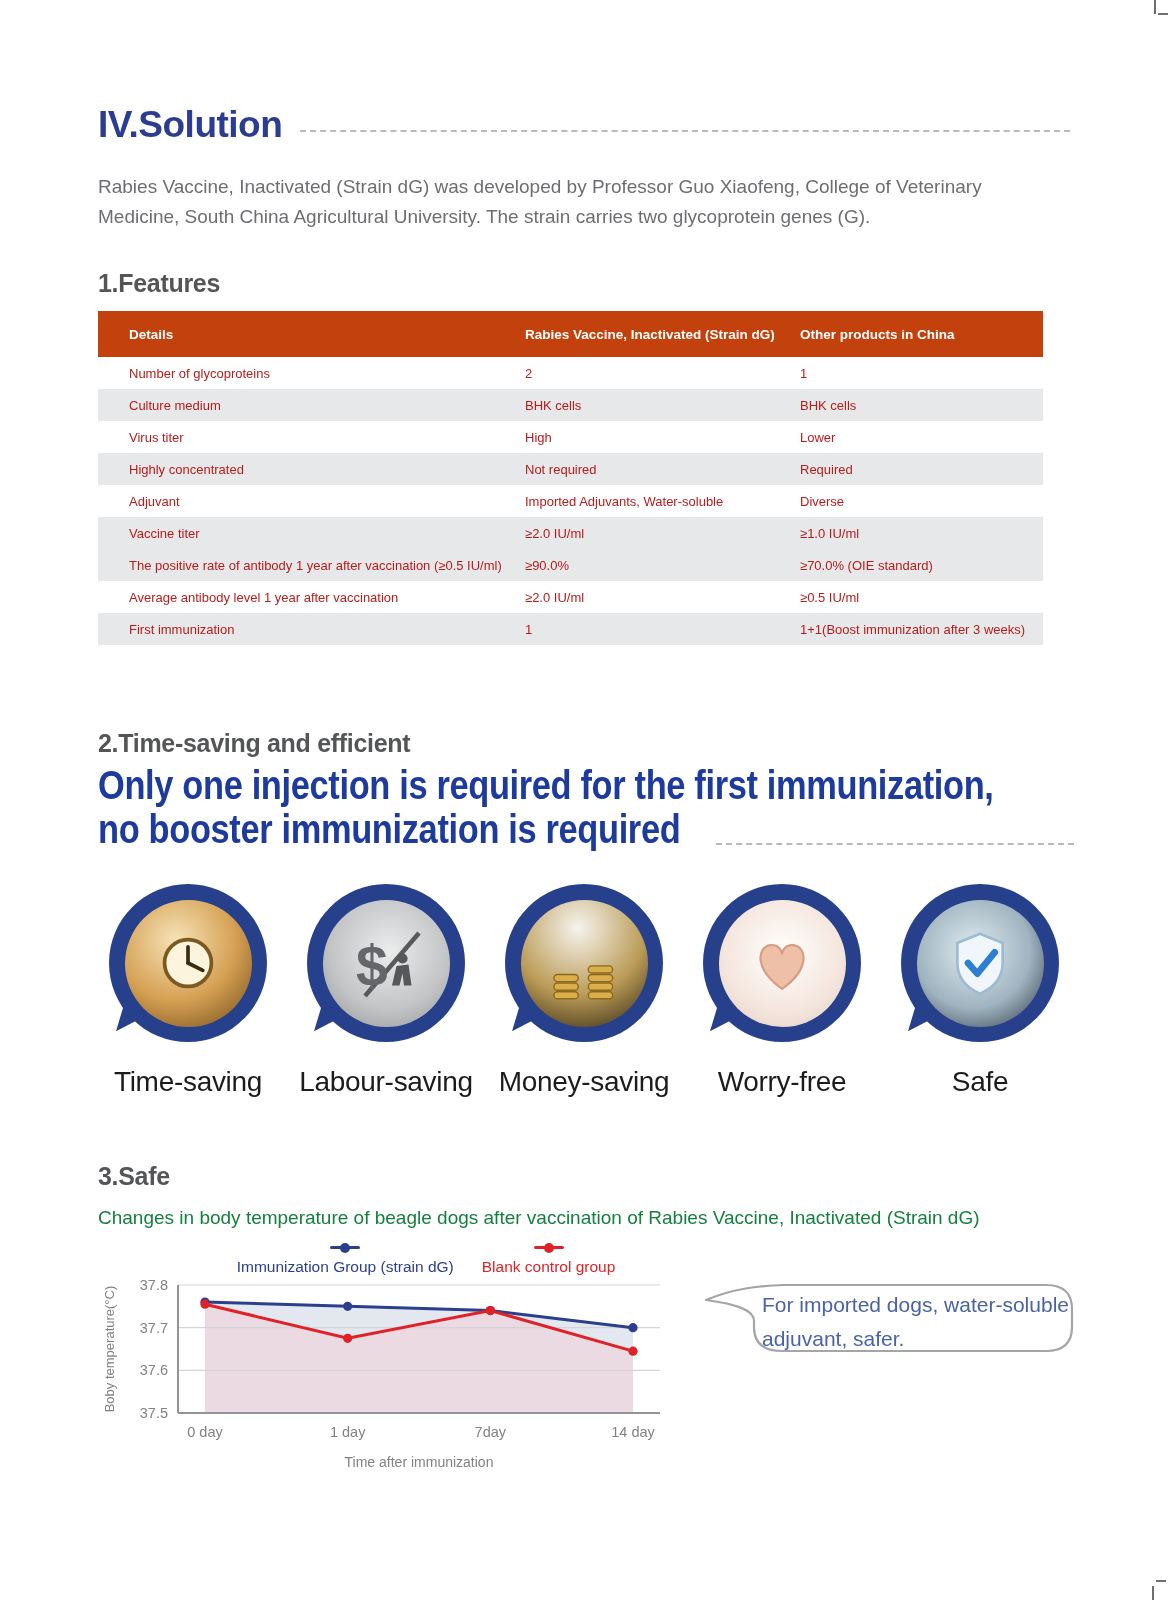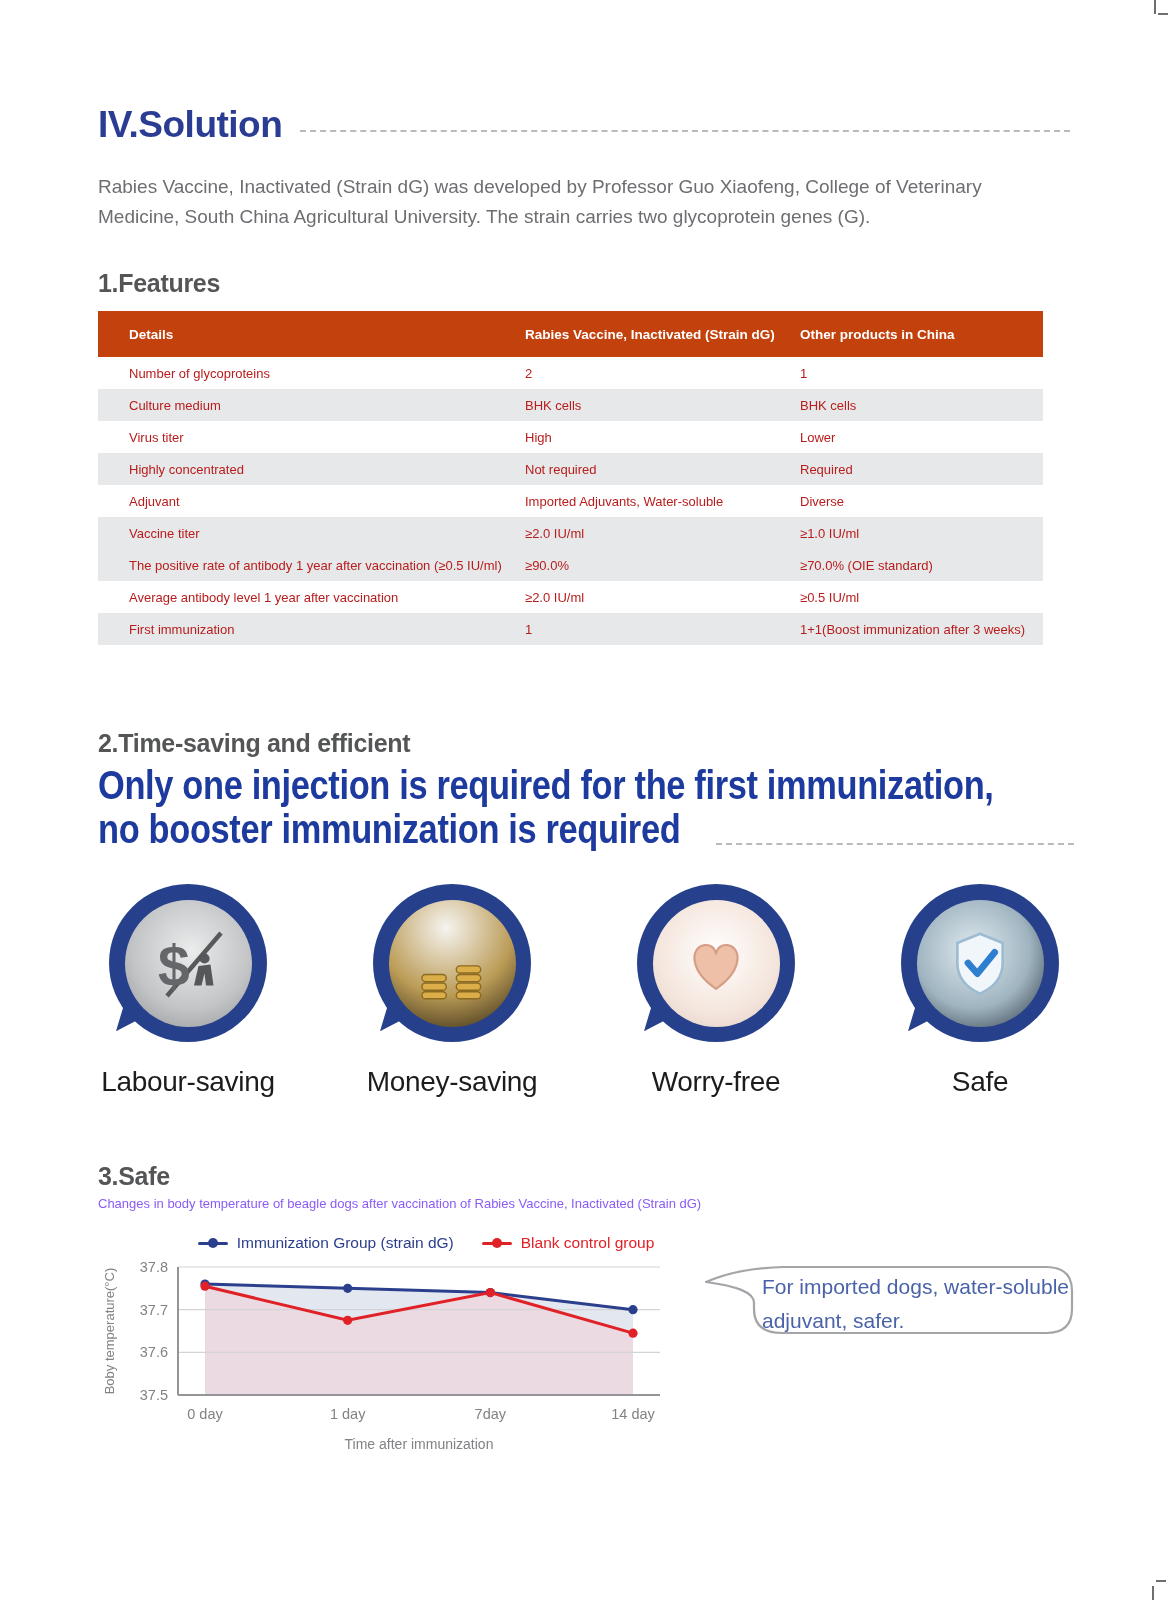--- a/index.html
+++ b/index.html
@@ -49,26 +49,26 @@
                    display:flex; align-items:center; justify-content:center; }
   .benefit-tail { position:absolute; left:7px; bottom:11px; width:30px; height:30px; background:#26408c;
                   clip-path:polygon(0 100%, 30% 0, 100% 48%); }
   .benefit-label { margin-top:24px; font-size:28px; color:#1c1c1c; letter-spacing:-0.3px; }
   .ph-time   { background:radial-gradient(circle at 40% 32%, #f6e3b8, #d5a053 52%, #6e4a17); }
   .ph-labour { background:radial-gradient(circle at 52% 40%, #ebecec, #c2c4c6 58%, #8e9093); }
   .ph-money  { background:radial-gradient(circle at 45% 22%, #f6f4f0, #bb9c57 55%, #2e2410); }
   .ph-worry  { background:radial-gradient(circle at 50% 42%, #ffffff, #f4e5dc 62%, #ddc9c0); }
   .ph-safe   { background:radial-gradient(circle at 44% 40%, #e0eaef, #9fb4c0 55%, #25303c); }
 
-  .safe-subtitle { margin-top:5px; font-size:13px; color:#8b5cf6; }
+  .safe-subtitle { margin-top:16px; font-size:19px; color:#15803d; }
 
   .chart-row { display:flex; margin-top:20px; }
   .chart-block { width:578px; }
   .legend { display:flex; justify-content:center; gap:28px; padding-left:78px; font-size:15.5px; align-items:center; height:24px; }
-  .legend-item { display:flex; align-items:center; gap:9px; }
+  .legend-item { display:flex; align-items:center; gap:9px;flex-direction:column; }
   .legend-marker { position:relative; width:30px; height:3px; border-radius:2px; }
   .legend-marker::after { content:""; position:absolute; left:10px; top:-3.5px; width:10px; height:10px; border-radius:50%; background:inherit; }
 
   .bubble-wrap { position:relative; width:384px; height:84px; margin-left:22px; margin-top:28px; }
   .bubble-text { position:absolute; left:64px; top:11px; font-size:21px; line-height:1.62; color:#4a63a8; }
 </style>
 </head>
 <body>
 
 <div class="page">
@@ -150,20 +150,33 @@
       <div class="hl-line">
         <span class="hl-scale">Only one injection is required for the first immunization,</span>
       </div>
       <div class="hl-line">
         <span class="hl-scale">no booster immunization is required</span>
         <div class="dotline headline-dots"></div>
       </div>
     </div>
 
     <div class="benefits">
+      <div class="benefit">
+        <div class="benefit-circle">
+          <div class="benefit-photo ph-time">
+            <svg width="74" height="74" viewBox="0 0 60 60">
+              <circle cx="30" cy="30" r="19" fill="#fdf4dd" stroke="#7a5a20" stroke-width="3"></circle>
+              <line x1="30" y1="30" x2="30" y2="17" stroke="#3a2c10" stroke-width="3" stroke-linecap="round"></line>
+              <line x1="30" y1="30" x2="42" y2="36" stroke="#3a2c10" stroke-width="3" stroke-linecap="round"></line>
+            </svg>
+          </div>
+          <div class="benefit-tail"></div>
+        </div>
+        <div class="benefit-label">Time-saving</div>
+      </div>
 
       <div class="benefit">
         <div class="benefit-circle">
           <div class="benefit-photo ph-labour">
             <svg width="90" height="90" viewBox="0 0 60 60">
               <line x1="16" y1="52" x2="52" y2="10" stroke="#58595b" stroke-width="3"></line>
               <text x="10" y="45" font-size="38" font-weight="bold" fill="#64666a" font-family="Liberation Sans, sans-serif">$</text>
               <circle cx="41" cy="27" r="3.4" fill="#55575a"></circle>
               <path d="M37 32 L45 31 L47 45 L42 45 L41 37 L39 45 L34 45 Z" fill="#55575a"></path>
             </svg>

